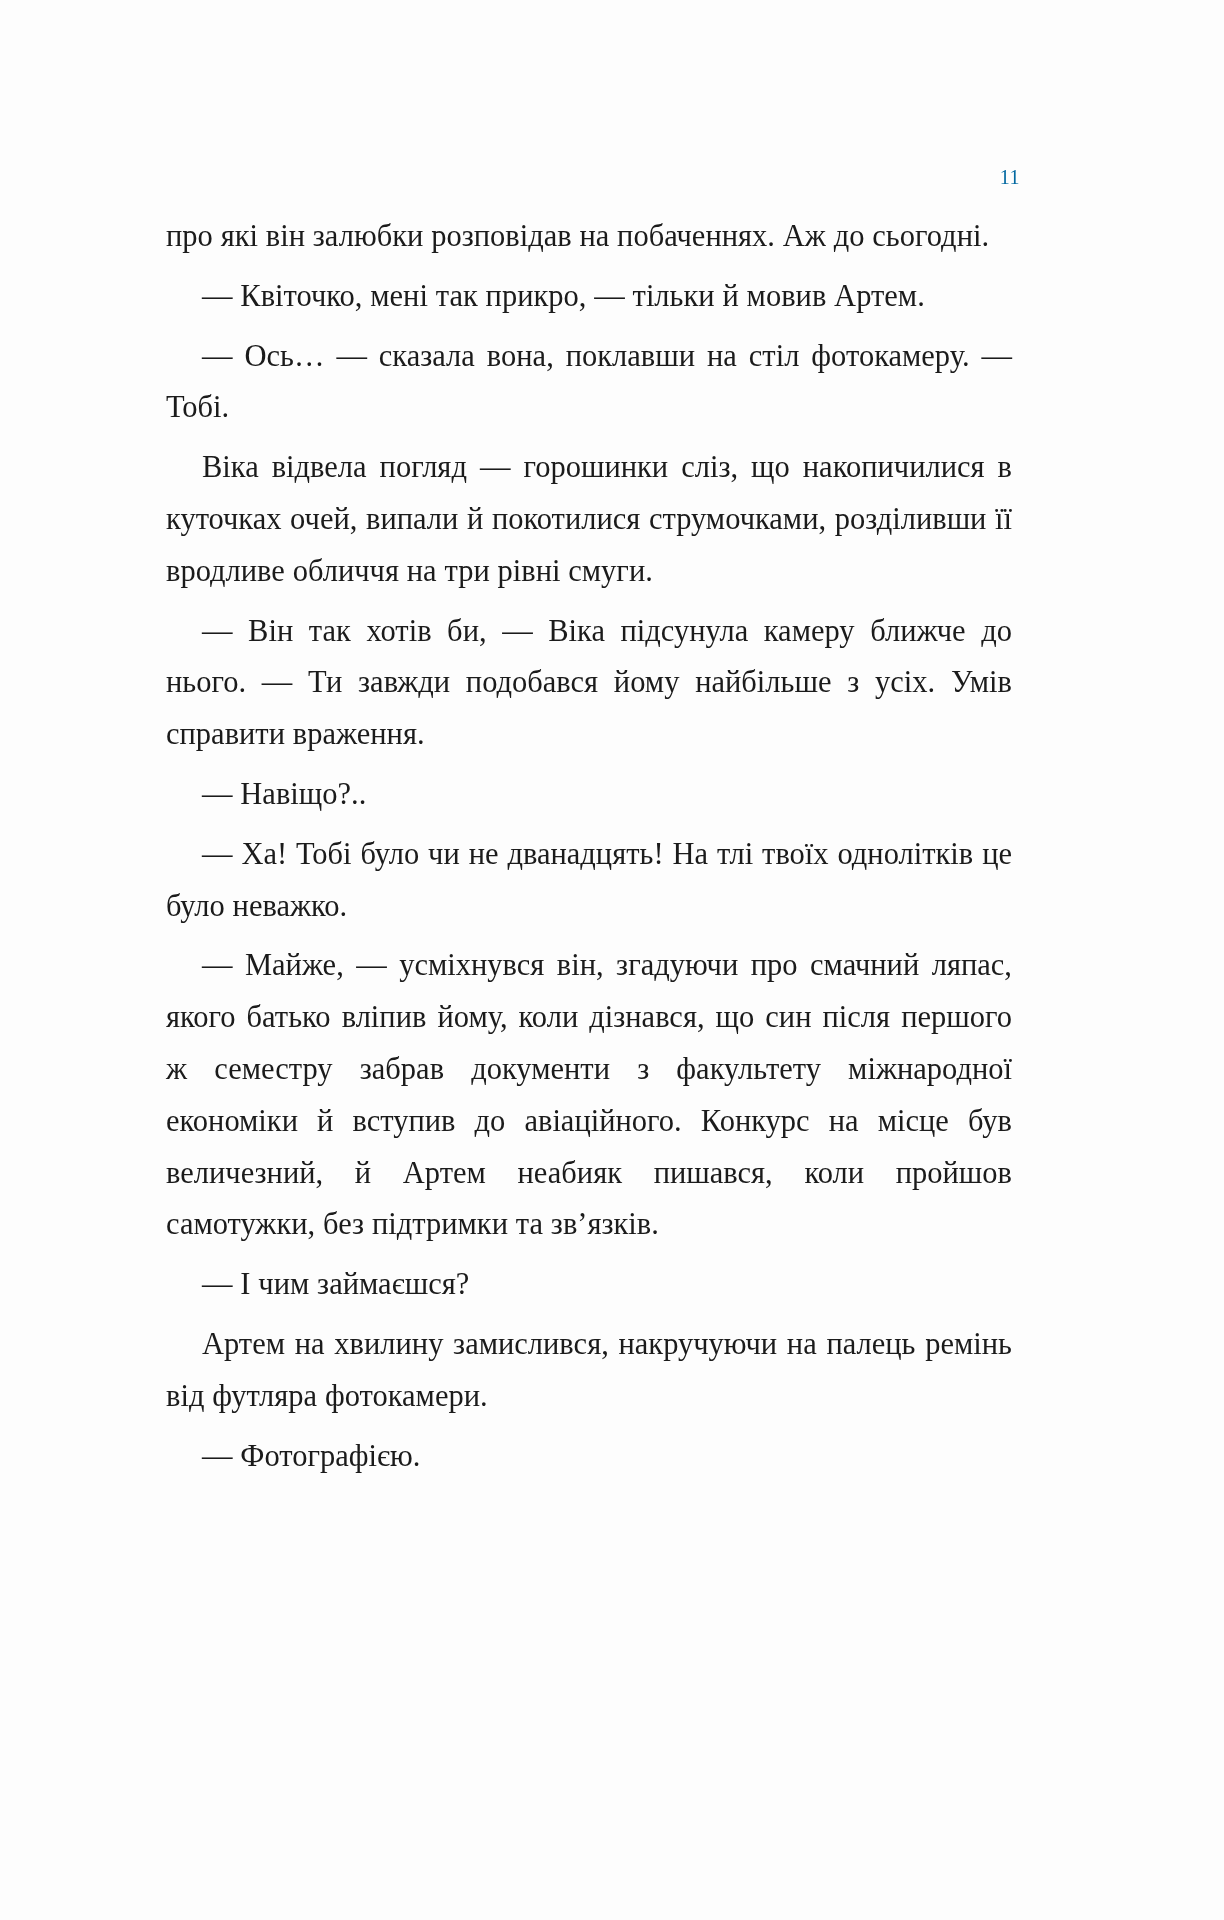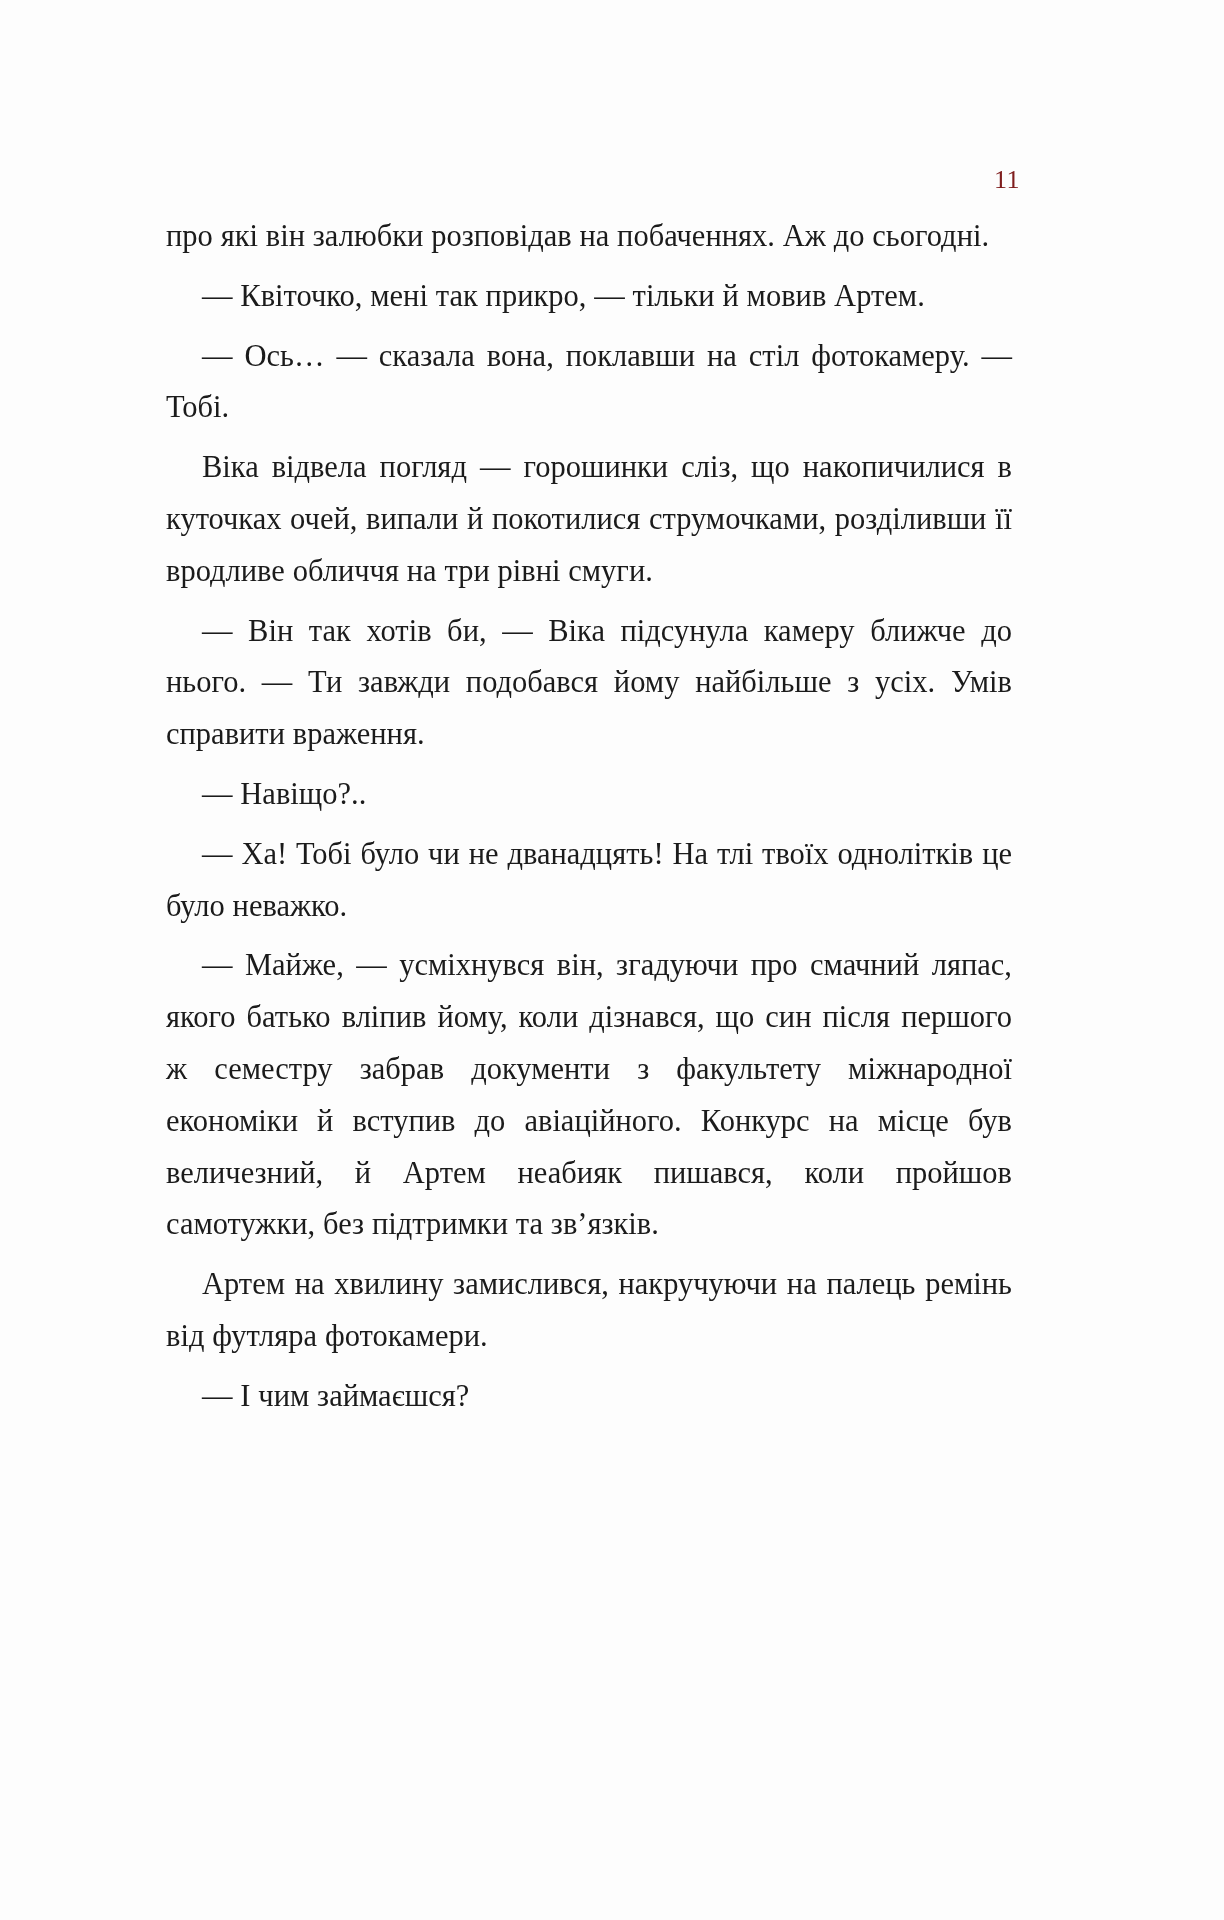--- a/index.html
+++ b/index.html
@@ -19,24 +19,24 @@
     box-sizing: border-box;
   }
 
   
   .folio {
     position: absolute;
     top: 167px;
     left: 0;
     width: 1020px;
     text-align: right;
-    font-size: 26px;
+    font-size: 20px;
     line-height: 1;
     letter-spacing: 0.5px;
-    color: #7f1d1d;
+    color: #0369a1;
     font-family: "Liberation Serif", "DejaVu Serif", serif;
   }
 
   
   .textblock {
     position: absolute;
     top: 203px;
     left: 158px;
     width: 862px;
     font-size: 30.5px;
@@ -75,17 +75,18 @@
 
   <div class="textblock">
     <p class="cont">про які він залюбки розповідав на побаченнях. Аж до сьогодні.</p>
     <p>— Квіточко, мені так прикро, — тільки й мовив Артем.</p>
     <p>— Ось… — сказала вона, поклавши на стіл фотокамеру. — Тобі.</p>
     <p>Віка відвела погляд — горошинки сліз, що накопичилися в куточках очей, випали й покотилися струмочками, розділивши її вродливе обличчя на три рівні смуги.</p>
     <p>— Він так хотів би, — Віка підсунула камеру ближче до нього. — Ти завжди подобався йому найбільше з усіх. Умів справити враження.</p>
     <p>— Навіщо?..</p>
     <p>— Ха! Тобі було чи не дванадцять! На тлі твоїх однолітків це було неважко.</p>
     <p>— Майже, — усміхнувся він, згадуючи про смачний ляпас, якого батько вліпив йому, коли дізнався, що син після першого ж семестру забрав документи з факультету міжнародної економіки й вступив до авіаційного. Конкурс на місце був величезний, й Артем неабияк пишався, коли пройшов самотужки, без підтримки та зв’язків.</p>
+    <p>— І чим займаєшся?</p>
     <p>Артем на хвилину замислився, накручуючи на палець ремінь від футляра фотокамери.</p>
-    <p>— І чим займаєшся?</p>
+    <p>— Фотографією.</p>
   </div>
 
 </div>
 
 </body></html>

